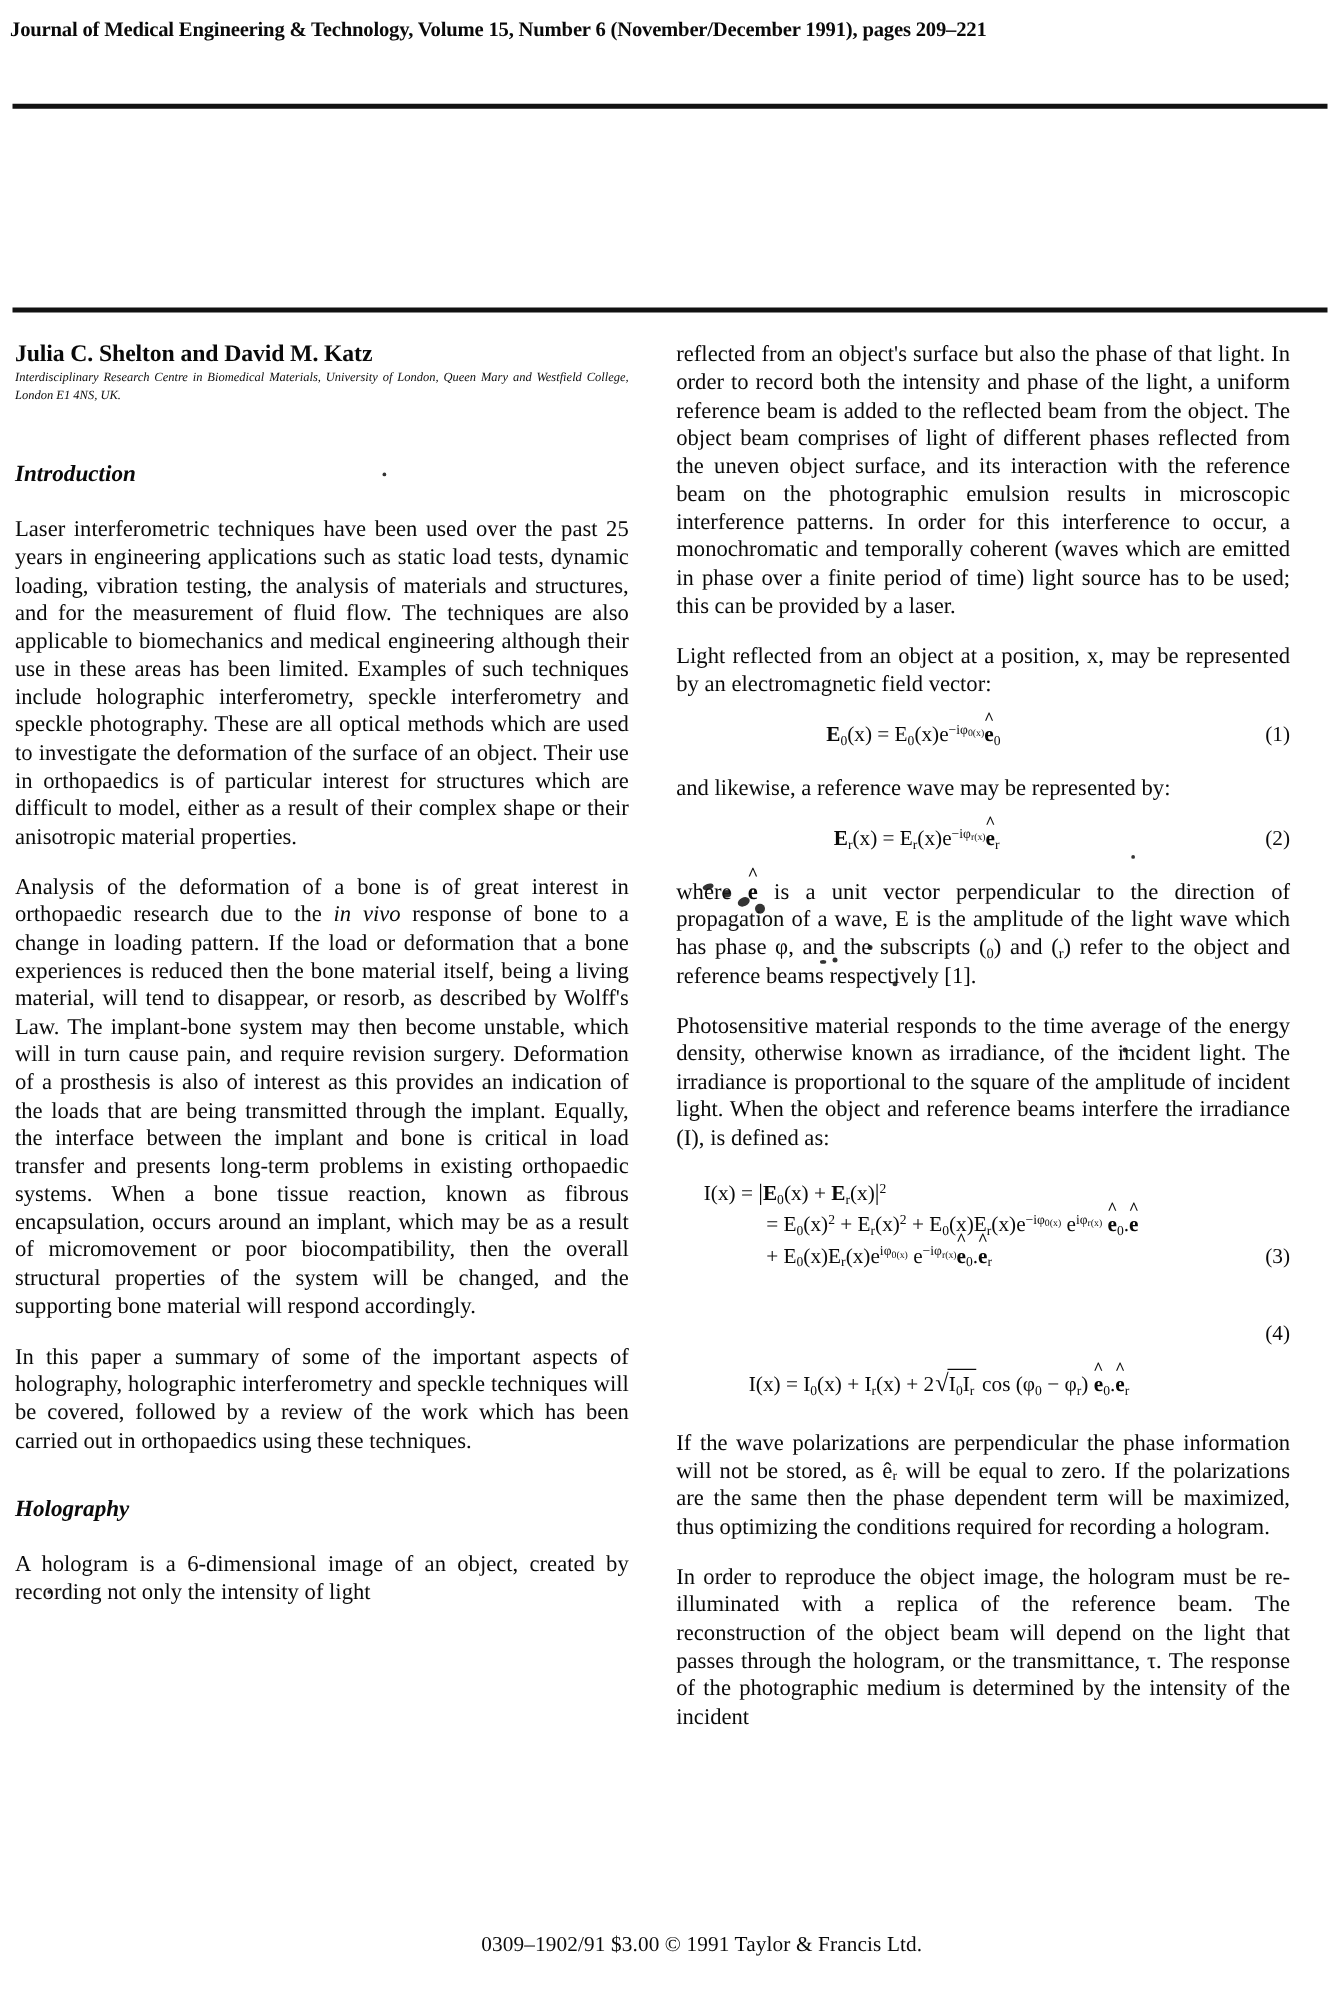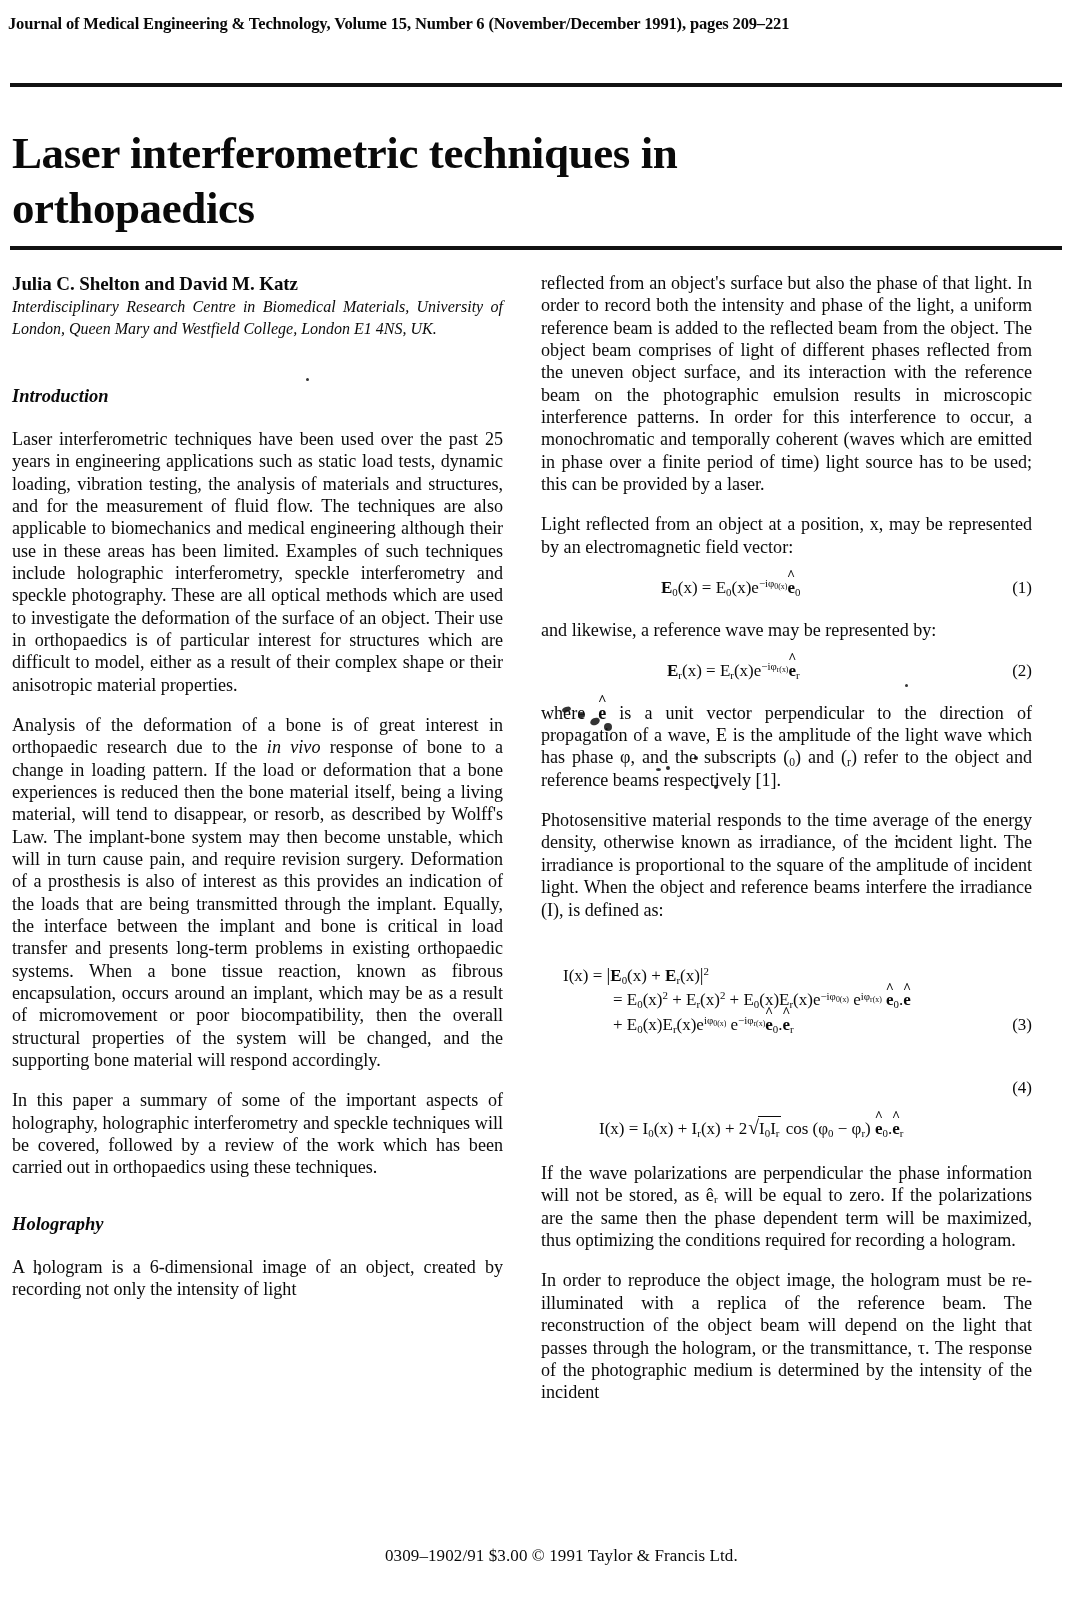--- a/index.html
+++ b/index.html
@@ -74,21 +74,21 @@
 
   .authors {
     font-size: 19px;
     font-weight: bold;
     margin: 0 0 1px 0;
     text-align: left;
     letter-spacing: -0.1px;
   }
   .affiliation {
     font-style: italic;
-    font-size: 16px;
+    font-size: 10px;
     line-height: 1.33;
     margin: 0;
     text-align: justify;
   }
 
   .section-head {
     font-size: 18.5px;
     font-weight: bold;
     margin: 0;
     text-align: left;
@@ -118,21 +118,21 @@
     white-space: nowrap;
   }
   .eq-body { display: inline-block; }
   .eq-num {
     position: absolute;
     right: 0;
     top: 0;
   }
   .eq-center { padding-left: 120px; }
   .eq-center-2 { padding-left: 126px; }
-  .eq-left-3 { padding-left: 22px; margin-top: 20px; }
+  .eq-left-3 { padding-left: 22px; }
   .eq-indent-3 { padding-left: 72px; }
   .eq-4 { padding-left: 58px; }
 
   .vec { font-weight: bold; }
   sub, sup {
     font-size: 0.64em;
     line-height: 0;
   }
   sub { vertical-align: -0.26em; }
   sup { vertical-align: 0.52em; }
@@ -187,21 +187,20 @@
   }
 </style>
 </head>
 <body>
 
 <div class="page">
 
   <div class="running-head">Journal of Medical Engineering &amp; Technology, Volume 15, Number 6 (November/December 1991), pages 209–221</div>
 
   <div class="rule rule-top"></div>
-  <h1 class="title">Laser interferometric techniques in orthopaedics</h1>
   <div class="rule rule-bottom"></div>
 
   <div class="col col-left">
 
     <div class="authors">Julia C. Shelton and David M. Katz</div>
     <div class="affiliation">Interdisciplinary Research Centre in Biomedical Materials, University of London, Queen Mary and Westfield College, London E1 4NS, UK.</div>
 
     <div class="gap-xl"></div>
     <div class="section-head">Introduction</div>
     <div class="gap-md"></div>

